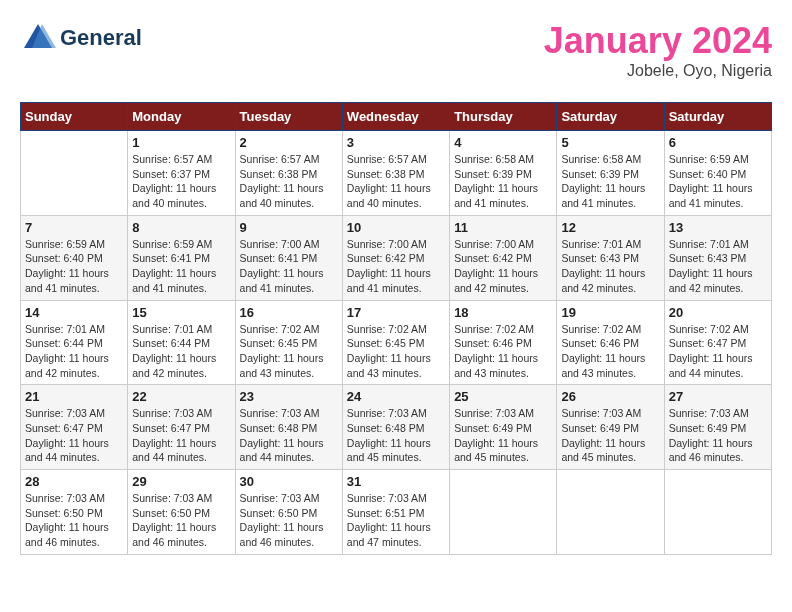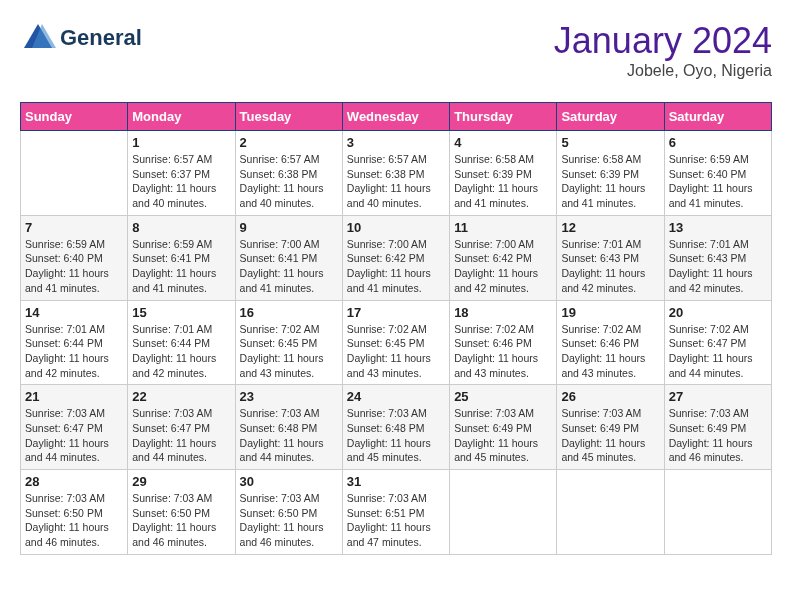--- a/index.html
+++ b/index.html
@@ -29,34 +29,34 @@
     .logo-icon {
       width: 36px;
       height: 36px;
       margin-right: 4px;
     }
     .title-block {
       text-align: right;
     }
     .month-title {
       font-size: 36px;
-      font-weight: normal;
-      color: #4c1d95;
+      font-weight: bold;
+      color: #ec4899;
     }
     .location {
       font-size: 16px;
       color: #444;
     }
     table {
       width: 100%;
       border-collapse: collapse;
       font-size: 11px;
     }
     thead tr th {
-      background: #ec4899;
+      background: #7f1d1d;
       color: #fff;
       padding: 6px 4px;
       text-align: left;
       font-size: 13px;
       font-weight: bold;
       border: 1px solid #1a4080;
     }
     tbody tr td {
       border: 1px solid #ccc;
       vertical-align: top;

